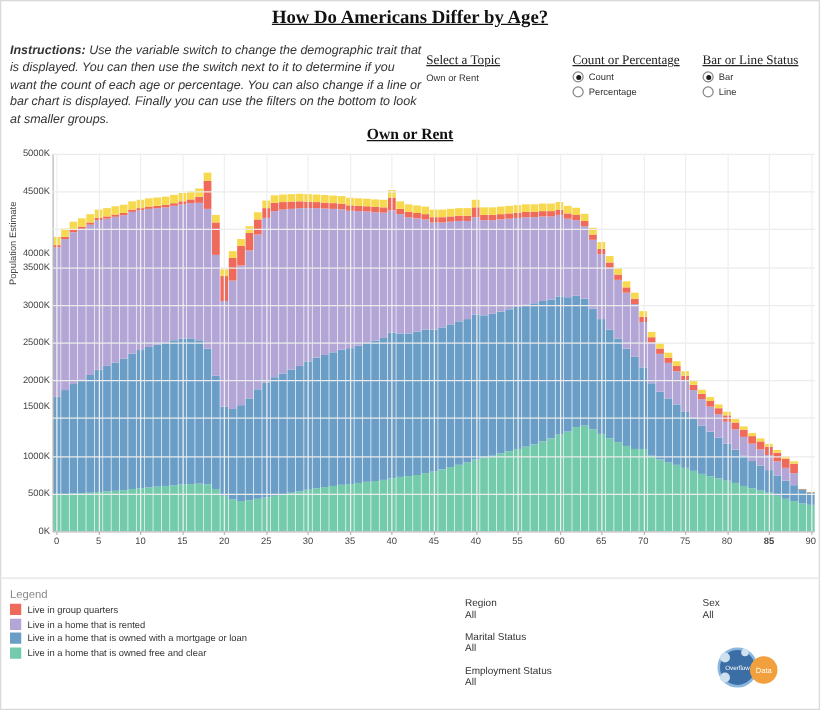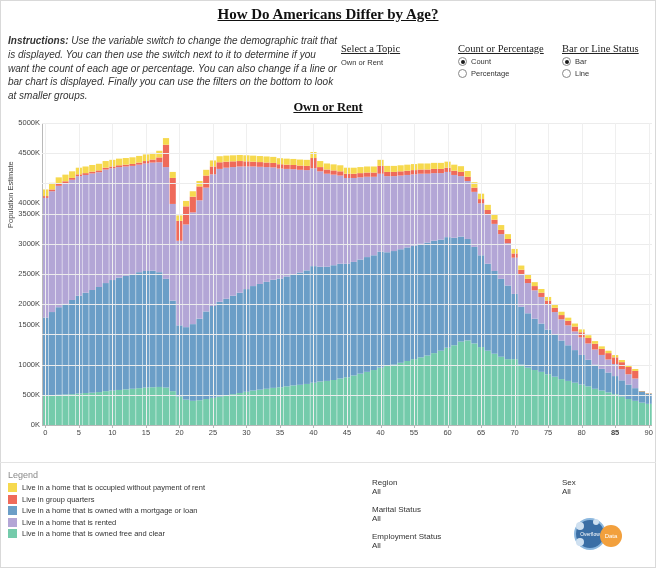--- a/index.html
+++ b/index.html
@@ -840,34 +840,30 @@
     <div class="xtickmark" style="left: 606.648px;"></div>
     <div class="xtick" style="left: 606.648px;">90</div>
   </div>
 
 <div class="hr-top"></div>
 
 <div class="legend">
   <div class="legend-title">Legend</div>
   <div id="legend-rows">
       <div class="legend-row">
-        <span class="swatch" style="background: rgb(246, 217, 78);"></span>
-        <span class="legend-label">Live in a home that is occupied without payment of rent</span>
-      </div>
-      <div class="legend-row">
         <span class="swatch" style="background: rgb(239, 106, 90);"></span>
         <span class="legend-label">Live in group quarters</span>
       </div>
       <div class="legend-row">
+        <span class="swatch" style="background: rgb(179, 166, 214);"></span>
+        <span class="legend-label">Live in a home that is rented</span>
+      </div>
+      <div class="legend-row">
         <span class="swatch" style="background: rgb(107, 158, 199);"></span>
         <span class="legend-label">Live in a home that is owned with a mortgage or loan</span>
-      </div>
-      <div class="legend-row">
-        <span class="swatch" style="background: rgb(179, 166, 214);"></span>
-        <span class="legend-label">Live in a home that is rented</span>
       </div>
       <div class="legend-row">
         <span class="swatch" style="background: rgb(116, 203, 171);"></span>
         <span class="legend-label">Live in a home that is owned free and clear</span>
       </div>
     </div>
 </div>
 
 <div class="filters">
   <div class="filter-block">

